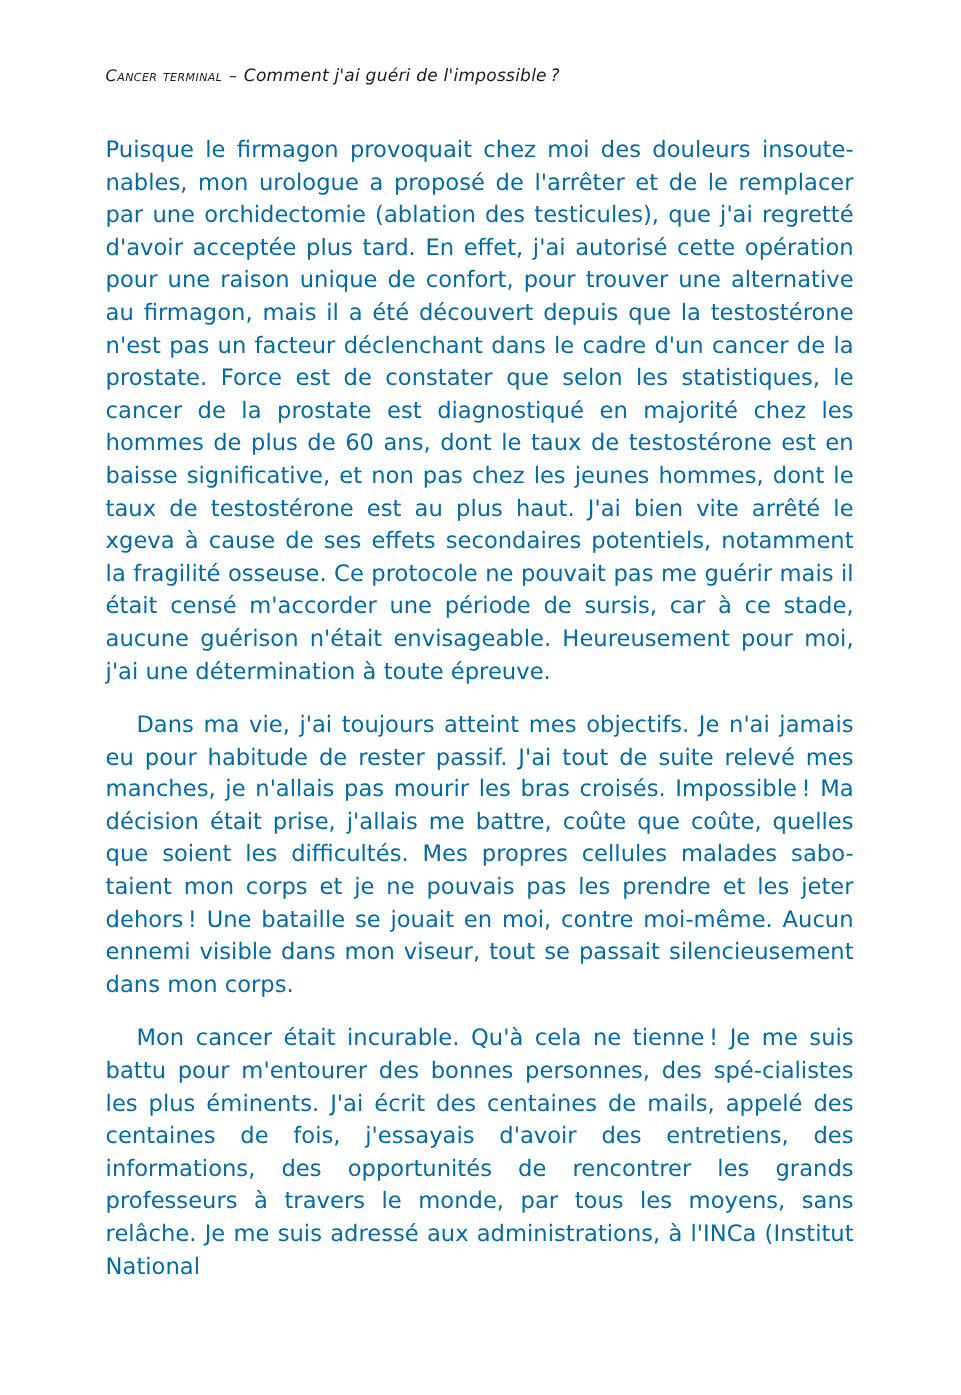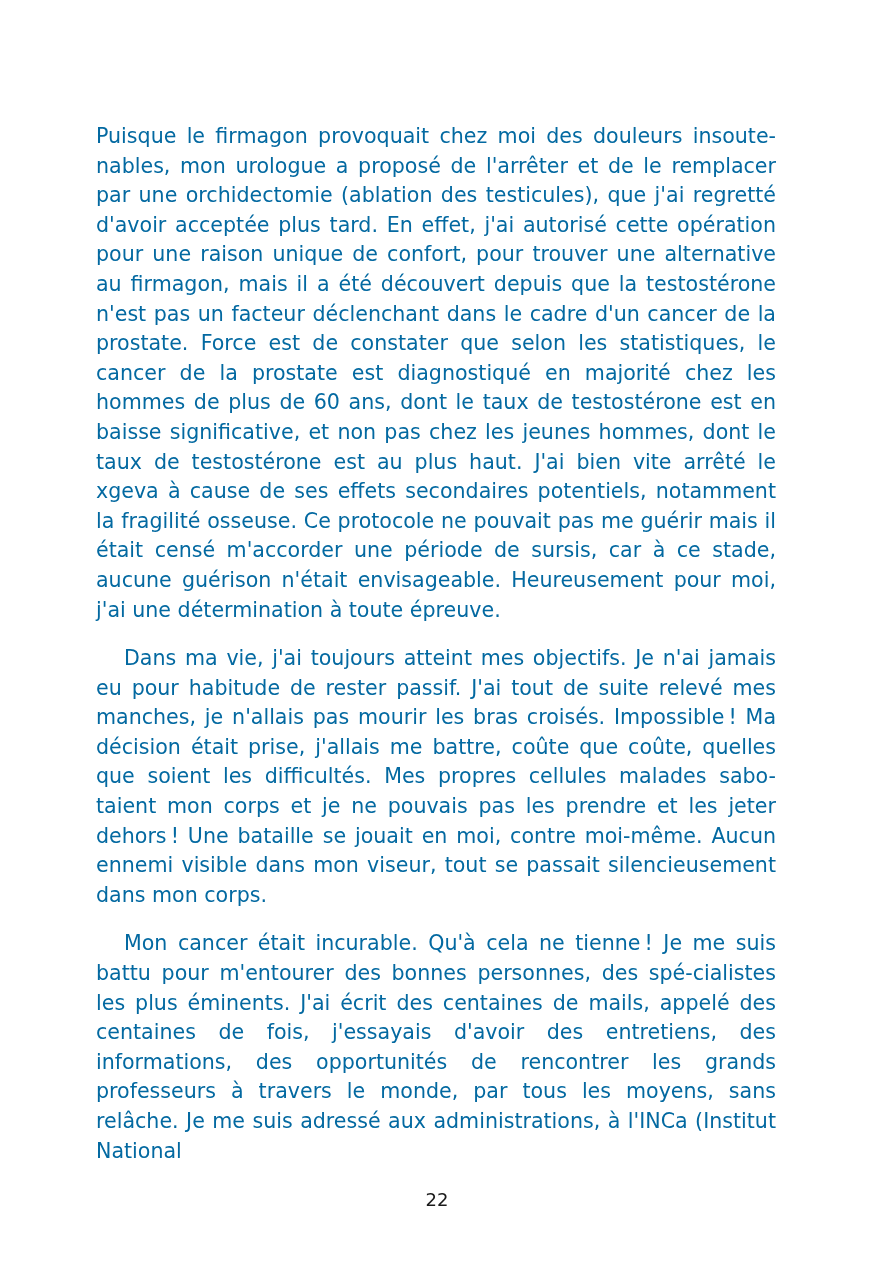--- a/index.html
+++ b/index.html
@@ -72,22 +72,24 @@
     text-align: center;
     font-size: 18px;
     color: #1a1a1a;
   }
 </style>
 </head>
 <body>
 
 <div class="page">
 
+  <div class="running-head">
+    <span class="book-title">Cancer terminal</span><span class="sep">–</span><span class="subtitle">Comment j'ai guéri de l'impossible ?</span>
+  </div>
 
   <div class="body-text">
     <p>Puisque le firmagon provoquait chez moi des douleurs insoute-nables, mon urologue a proposé de l'arrêter et de le remplacer par une orchidectomie (ablation des testicules), que j'ai regretté d'avoir acceptée plus tard. En effet, j'ai autorisé cette opération pour une raison unique de confort, pour trouver une alternative au firmagon, mais il a été découvert depuis que la testostérone n'est pas un facteur déclenchant dans le cadre d'un cancer de la prostate. Force est de constater que selon les statistiques, le cancer de la prostate est diagnostiqué en majorité chez les hommes de plus de 60 ans, dont le taux de testostérone est en baisse significative, et non pas chez les jeunes hommes, dont le taux de testostérone est au plus haut. J'ai bien vite arrêté le xgeva à cause de ses effets secondaires potentiels, notamment la fragilité osseuse. Ce protocole ne pouvait pas me guérir mais il était censé m'accorder une période de sursis, car à ce stade, aucune guérison n'était envisageable. Heureusement pour moi, j'ai une détermination à toute épreuve.</p>
     <p class="indent">Dans ma vie, j'ai toujours atteint mes objectifs. Je n'ai jamais eu pour habitude de rester passif. J'ai tout de suite relevé mes manches, je n'allais pas mourir les bras croisés. Impossible ! Ma décision était prise, j'allais me battre, coûte que coûte, quelles que soient les difficultés. Mes propres cellules malades sabo-taient mon corps et je ne pouvais pas les prendre et les jeter dehors ! Une bataille se jouait en moi, contre moi-même. Aucun ennemi visible dans mon viseur, tout se passait silencieusement dans mon corps.</p>
     <p class="indent">Mon cancer était incurable. Qu'à cela ne tienne ! Je me suis battu pour m'entourer des bonnes personnes, des spé-cialistes les plus éminents. J'ai écrit des centaines de mails, appelé des centaines de fois, j'essayais d'avoir des entretiens, des informations, des opportunités de rencontrer les grands professeurs à travers le monde, par tous les moyens, sans relâche. Je me suis adressé aux administrations, à l'INCa (Institut National</p>
   </div>
 
-  <div class="page-number">22</div>
 
 </div>
 
 </body></html>

